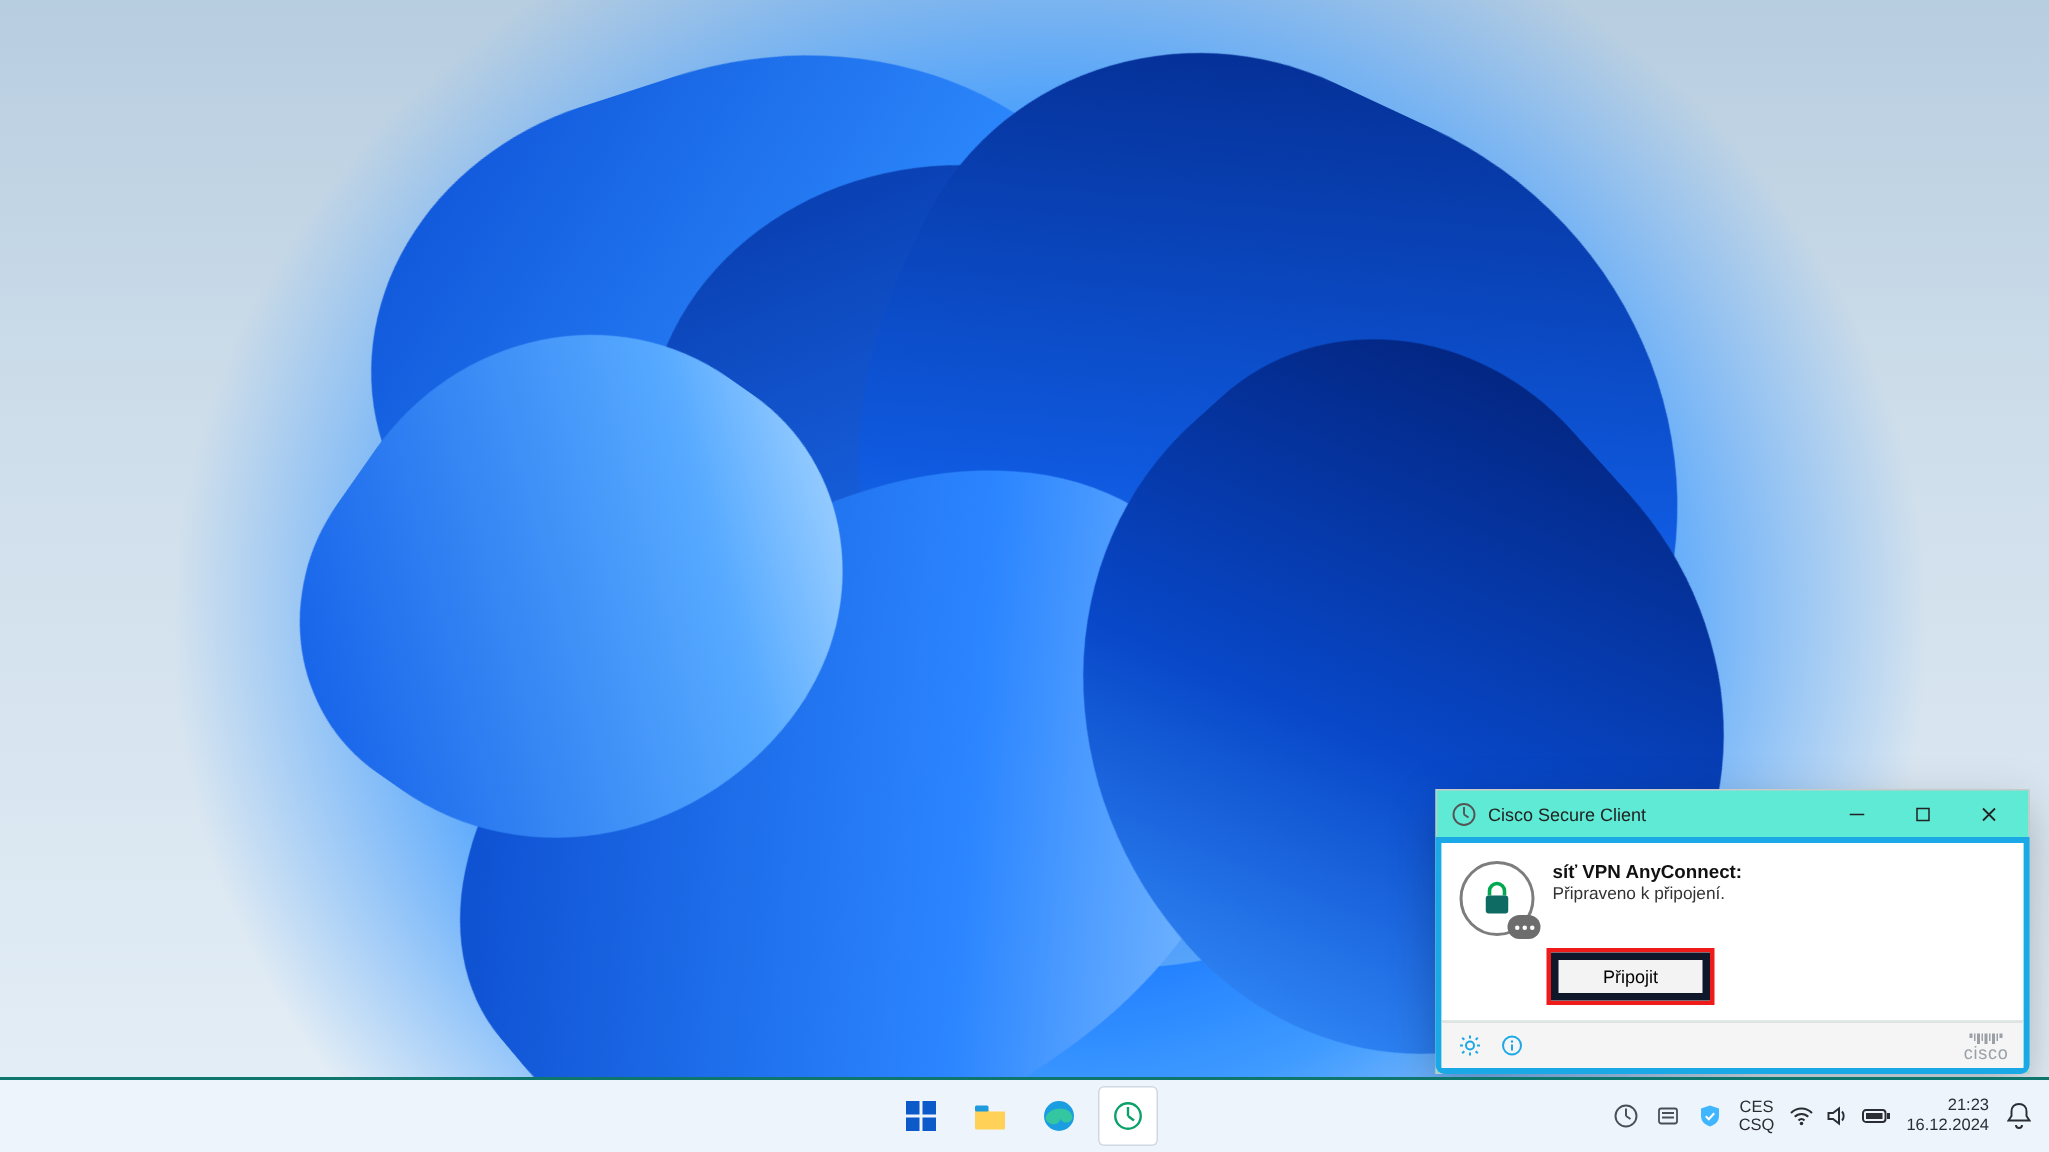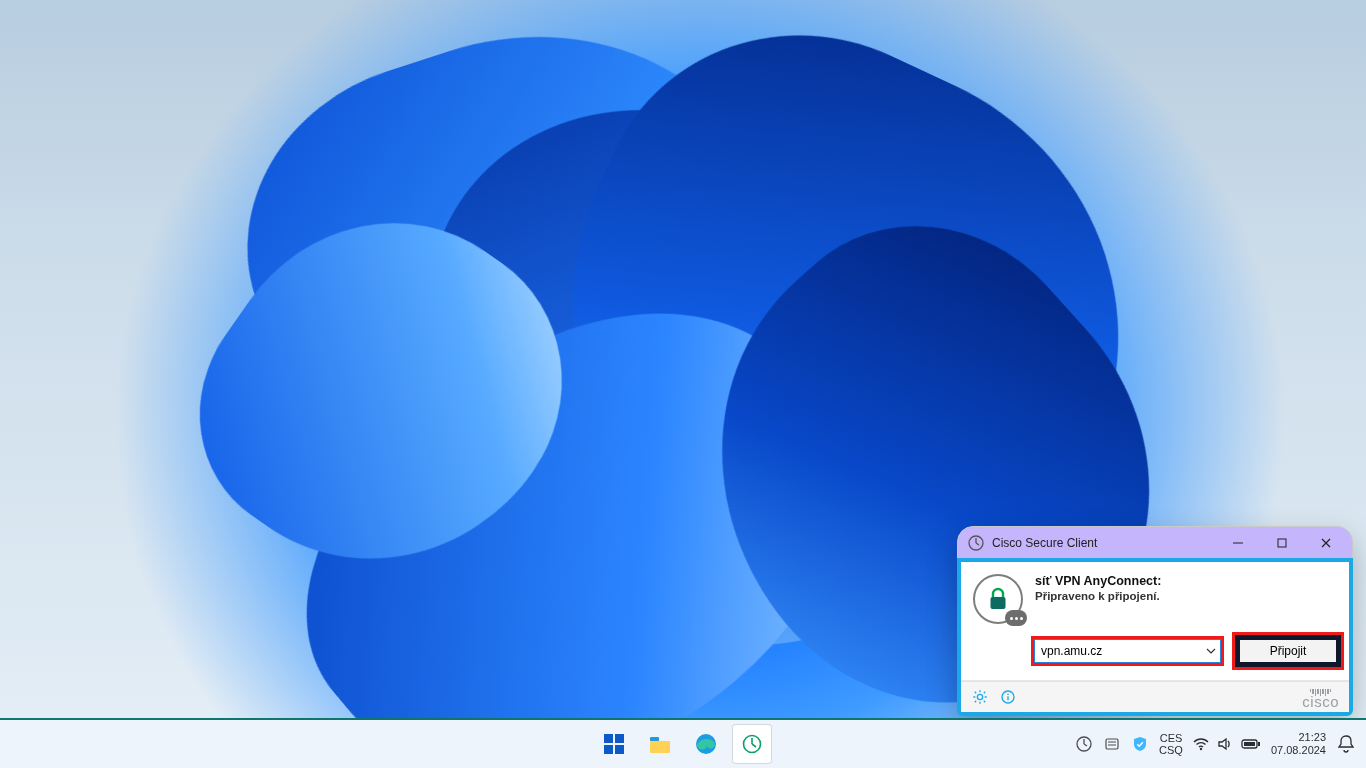--- a/index.html
+++ b/index.html
@@ -23,44 +23,44 @@
   .tb-center{position:absolute;left:50%;transform:translateX(-50%);display:flex;gap:6px;align-items:center;height:100%;}
   .tb-btn{width:40px;height:40px;border-radius:4px;display:flex;align-items:center;justify-content:center;}
   .tb-btn.active{background:#ffffff;box-shadow:0 0 0 1px #d0d8e2 inset;}
   .tb-right{margin-left:auto;display:flex;align-items:center;gap:10px;padding-right:10px;height:100%;}
   .tray-ico{width:18px;height:18px;display:flex;align-items:center;justify-content:center;color:#3b3f46;}
   .lang{font-size:11px;line-height:12px;color:#2a2e34;text-align:center;}
   .sys-icons{display:flex;gap:8px;align-items:center;color:#2a2e34;}
   .clock{font-size:11px;line-height:13px;color:#2a2e34;text-align:right;}
   .bell{width:20px;height:20px;display:flex;align-items:center;justify-content:center;color:#2a2e34;}
   
-  .win{position:absolute;left:957px;top:526px;width:394px;background:#c4b5fd;border:1px solid #c9c9c9;border-radius:16px;box-shadow:0 12px 30px rgba(0,0,0,.25);}
+  .win{position:absolute;left:957px;top:526px;width:394px;background:#5eead4;border:1px solid #c9c9c9;border-radius:0;box-shadow:0 12px 30px rgba(0,0,0,.25);}
   .titlebar{height:32px;display:flex;align-items:center;padding:0 4px 0 10px;font-size:12px;color:#222;}
   .titlebar .t-ico{width:16px;height:16px;margin-right:8px;}
   .winbtns{margin-left:auto;display:flex;}
   .winbtn{width:44px;height:30px;display:flex;align-items:center;justify-content:center;color:#222;}
   .content-wrap{border:4px solid #1aa8e6;border-radius:0 0 6px 6px;border-top-width:4px;margin:-1px;}
   .content-top{background:#fff;padding:12px 12px 10px 12px;display:flex;flex-direction:column;gap:8px;}
   .row1{display:flex;gap:12px;align-items:flex-start;}
   .lock-badge{position:relative;width:46px;height:46px;border-radius:50%;border:2px solid #7d7d7d;display:flex;align-items:center;justify-content:center;flex:0 0 auto;}
   .lock-badge .dots{position:absolute;right:-6px;bottom:-4px;width:22px;height:16px;border-radius:10px;background:#6d6d6d;display:flex;align-items:center;justify-content:center;gap:2px;}
   .lock-badge .dots span{width:3px;height:3px;background:#fff;border-radius:50%;}
   .labels .h{font-weight:700;font-size:12.5px;color:#111;}
-  .labels .s{font-size:11.5px;color:#333;margin-top:2px;font-weight:bold;}
+  .labels .s{font-size:11.5px;color:#333;margin-top:2px;}
   .row2{display:flex;gap:8px;align-items:center;padding-left:58px;}
   .combo-hl{border:3px solid #ef1b1b;padding:0;display:flex;align-items:center;flex:1;}
   .combo{flex:1;height:22px;border:1px solid #2a82da;display:flex;align-items:center;background:#fff;}
   .combo input{flex:1;border:none;outline:none;font-size:12px;padding:0 6px;height:100%;}
   .combo .chev{width:18px;height:100%;display:flex;align-items:center;justify-content:center;color:#3c3c3c;border-left:0;}
   .btn-hl{border:3px solid #ef1b1b;}
   .connect-btn{width:96px;height:22px;border:5px solid #0f172a;background:#f3f3f3;font-size:12px;display:flex;align-items:center;justify-content:center;cursor:pointer;}
   .divider{height:1px;background:#e7e7e7;}
   .footer{height:30px;background:#f5f5f5;display:flex;align-items:center;padding:0 10px;gap:10px;border-top:1px solid #e2e2e2;}
   .foot-ico{width:18px;height:18px;color:#1aa8e6;display:flex;align-items:center;justify-content:center;}
-  .brand{margin-left:auto;font-size:15px;color:#9aa0a6;letter-spacing:.5px;display:flex;flex-direction:column;align-items:center;line-height:8px;}
+  .brand{margin-left:auto;font-size:12px;color:#9aa0a6;letter-spacing:.5px;display:flex;flex-direction:column;align-items:center;line-height:8px;}
   .brand .bars{display:flex;gap:1px;margin-bottom:2px;}
   .brand .bars span{width:1.5px;background:#9aa0a6;}
   svg{display:block;}
 </style>
 </head>
 <body>
 
 <div class="desktop">
   <div class="petal p1"></div>
   <div class="petal p2"></div>
@@ -112,30 +112,20 @@
               <span></span>
               <span></span>
             </div>
         </div>
         <div class="labels">
           <div class="h">síť VPN AnyConnect:</div>
           <div class="s">Připraveno k připojení.</div>
         </div>
       </div>
       <div class="row2">
-        <div class="combo-hl">
-          <div class="combo">
-            <input type="text" value="vpn.amu.cz" style="">
-            <div class="chev">
-              <svg width="10" height="6" viewBox="0 0 10 6">
-                  <path d="M1 1 L5 5 L9 1" fill="none" stroke="#333" stroke-width="1.2"></path>
-                </svg>
-            </div>
-          </div>
-        </div>
         <div class="btn-hl">
           <div class="connect-btn">Připojit</div>
         </div>
       </div>
     </div>
     <div class="divider"></div>
     <div class="footer">
       <div class="foot-ico">
         <svg width="16" height="16" viewBox="0 0 24 24">
             <path fill="none" stroke="#1aa8e6" stroke-width="2" d="M12 8a4 4 0 1 0 0 8 4 4 0 0 0 0-8zM12 2v3M12 19v3M4.2 4.2l2.1 2.1M17.7 17.7l2.1 2.1M2 12h3M19 12h3M4.2 19.8l2.1-2.1M17.7 6.3l2.1-2.1"></path>
@@ -235,21 +225,21 @@
       <span>
         <svg width="20" height="12" viewBox="0 0 20 12">
             <rect x="1" y="2" width="15" height="8" rx="2" fill="none" stroke="#2a2e34" stroke-width="1.3"></rect>
             <rect x="17" y="4" width="2" height="4" fill="#2a2e34"></rect>
             <rect x="3" y="4" width="11" height="4" fill="#2a2e34"></rect>
           </svg>
       </span>
     </div>
     <div class="clock">
       <div>21:23</div>
-      <div>07.08.2024</div>
+      <div>16.12.2024</div>
     </div>
     <div class="bell">
       <svg width="16" height="18" viewBox="0 0 16 18">
           <path d="M8 1c3 0 5 2 5 5v3l2 3H1l2-3V6c0-3 2-5 5-5z" fill="none" stroke="#2a2e34" stroke-width="1.3"></path>
           <path d="M6 15a2 2 0 0 0 4 0" fill="none" stroke="#2a2e34" stroke-width="1.3"></path>
         </svg>
     </div>
   </div>
 </div>
 

